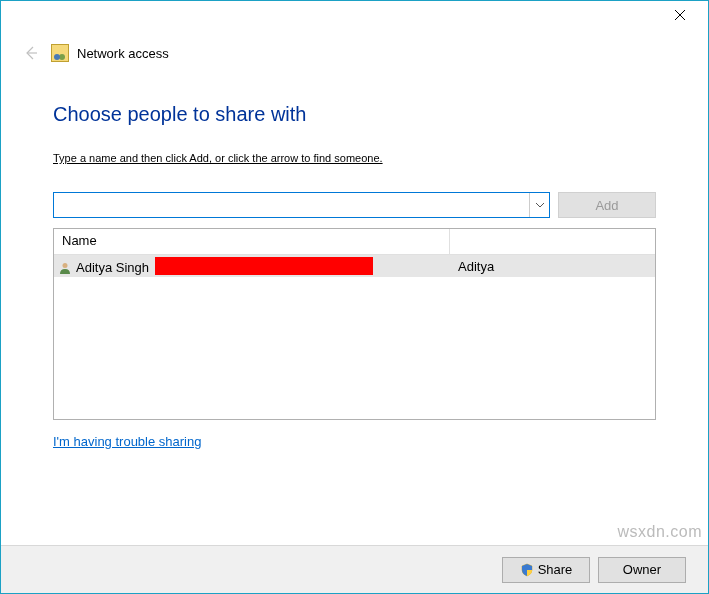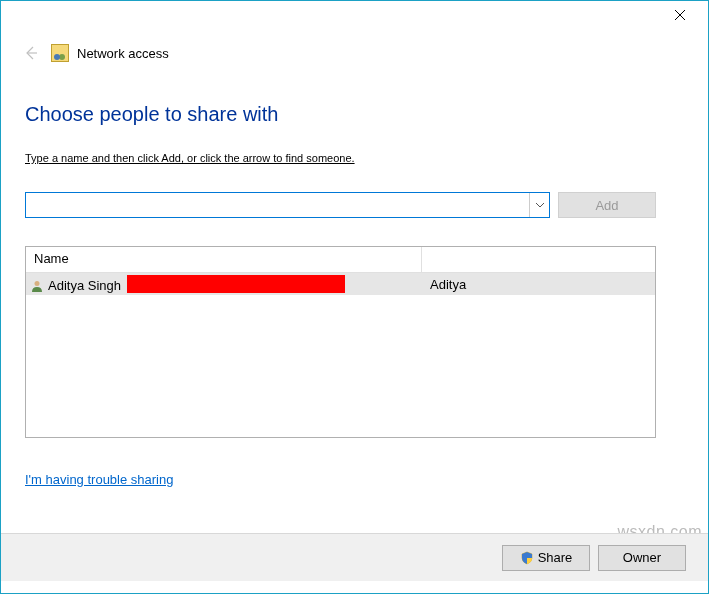--- a/index.html
+++ b/index.html
@@ -80,38 +80,38 @@
       width: 6px;
       height: 6px;
       background: #7aa04a;
       border-radius: 50%;
     }
     .header-title {
       font-size: 13px;
       color: #000;
     }
     .content {
-      padding: 34px 52px 0 24px;
+      padding: 34px 52px 0 52px;
     }
     .main-heading {
       font-size: 20px;
       color: #003399;
       font-weight: 400;
       margin-bottom: 26px;
     }
     .instruction {
       font-size: 11px;
       color: #000;
       margin-bottom: 28px;
       text-decoration: underline;
     }
     .input-row {
       display: flex;
       gap: 8px;
-      margin-bottom: 28px;
+      margin-bottom: 10px;
     }
     .name-combo {
       flex: 1;
       height: 26px;
       border: 1px solid #0078d7;
       display: flex;
       align-items: center;
     }
     .name-input {
       flex: 1;
@@ -195,30 +195,30 @@
       height: 18px;
       width: 218px;
       margin-left: 2px;
     }
     .cell-perm {
       flex: 1;
       padding: 0 8px;
       font-size: 13px;
     }
     .help-link {
-      margin-top: 34px;
+      margin-top: 14px;
       font-size: 13px;
       color: #0066cc;
       text-decoration: underline;
       display: inline-block;
       cursor: pointer;
     }
     .footer {
       position: absolute;
-      bottom: 12px;
+      bottom: 0;
       left: 0;
       right: 0;
       height: 48px;
       background: #f0f0f0;
       border-top: 1px solid #d8d8d8;
       display: flex;
       justify-content: flex-end;
       align-items: center;
       padding-right: 22px;
       gap: 8px;

